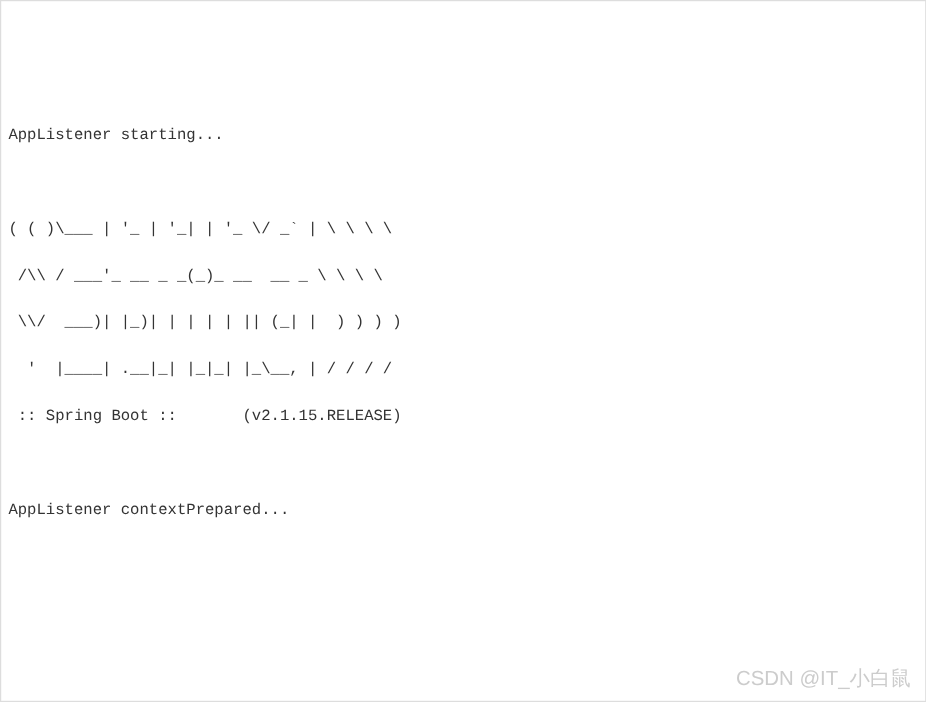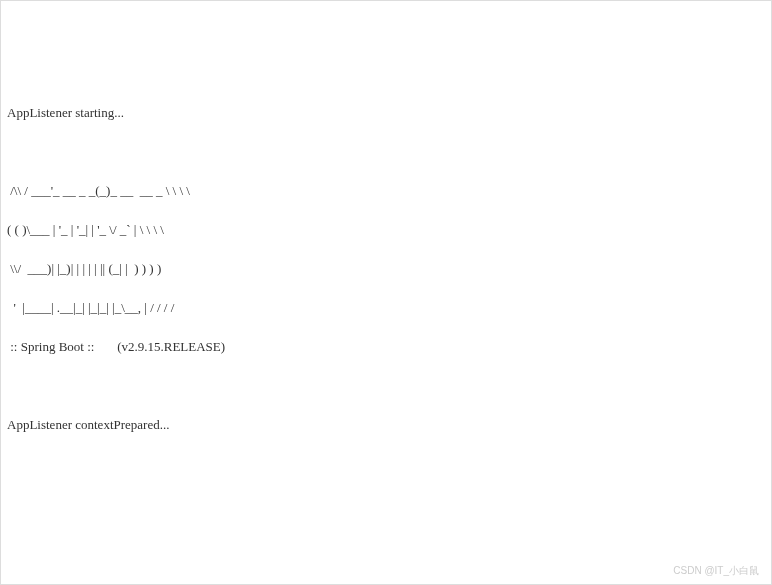--- a/index.html
+++ b/index.html
@@ -16,44 +16,43 @@
       width: 772px;
       height: 585px;
       padding: 4px 6px;
       white-space: pre;
       overflow: hidden;
       position: relative;
       border: 1px solid #ddd;
     }
     .line {
       white-space: pre;
-      font-family: Liberation Serif, serif;
     }
     .watermark {
       position: absolute;
       bottom: 6px;
       right: 12px;
       color: #ccc;
       font-family: -apple-system, BlinkMacSystemFont, "Segoe UI", Arial, sans-serif;
-      font-size: 10px;
+      font-size: 17px;
     }
   </style>
 </head>
 <body>
 
 
 
 <div>
 <div class="line">AppListener starting...</div>
 <div class="line"> </div>
+<div class="line">( ( )\___ | '_ | '_| | '_ \/ _` | \ \ \ \</div>
 <div class="line"> /\\ / ___'_ __ _ _(_)_ __  __ _ \ \ \ \</div>
-<div class="line">( ( )\___ | '_ | '_| | '_ \/ _` | \ \ \ \</div>
 <div class="line"> \\/  ___)| |_)| | | | | || (_| |  ) ) ) )</div>
 <div class="line">  '  |____| .__|_| |_|_| |_\__, | / / / /</div>
-<div class="line"> :: Spring Boot ::       (v2.9.15.RELEASE)</div>
+<div class="line"> :: Spring Boot ::       (v2.1.15.RELEASE)</div>
 <div class="line"> </div>
 <div class="line">AppListener contextPrepared...</div>
 
 
 
 
 
 
 
 

